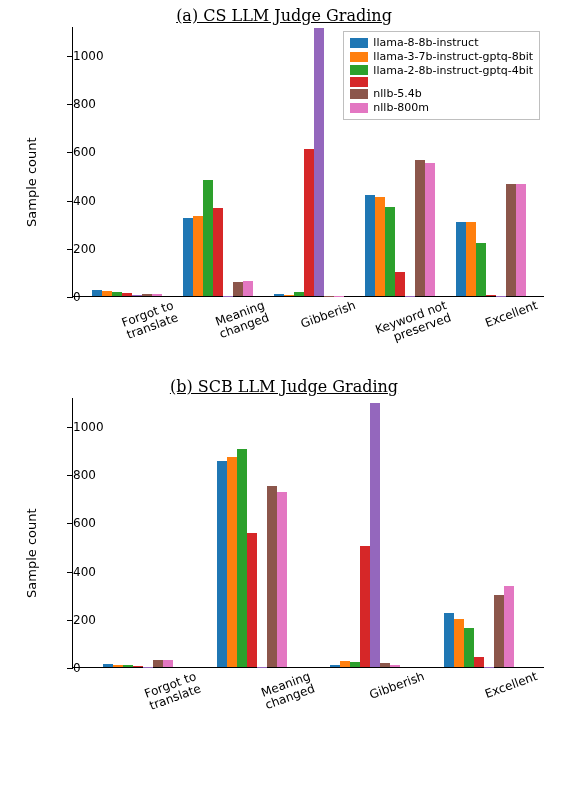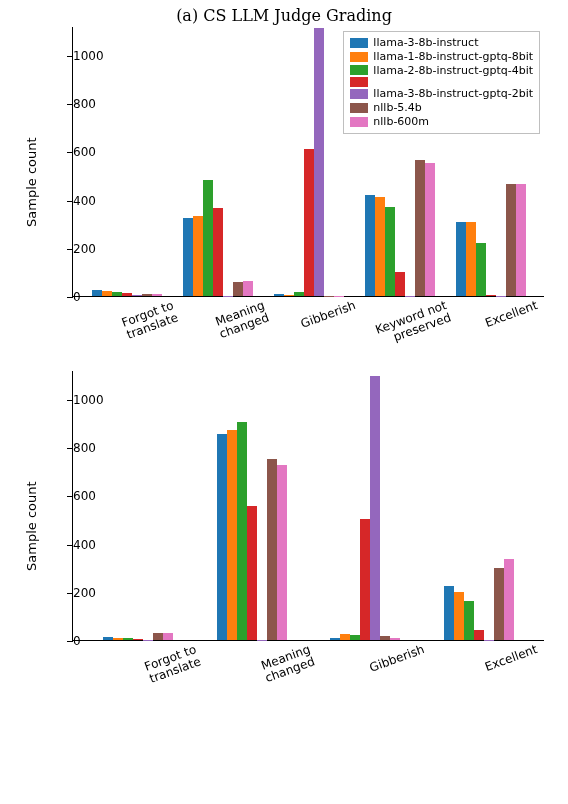--- a/index.html
+++ b/index.html
@@ -7,20 +7,21 @@
     padding: 0;
     background: #ffffff;
     font-family: "DejaVu Serif", "Times New Roman", serif;
     color: #000;
   }
   .page {
     width: 568px;
     height: 804px;
     position: relative;
     box-sizing: border-box;
+    text-decoration: underline;
   }
   .chart-title {
     font-size: 16px;
     text-align: center;
     padding-top: 6px;
     padding-bottom: 2px;
   }
   .chart-wrap {
     position: relative;
     margin-left: 72px;
@@ -194,44 +195,40 @@
             <div class="bar" title="llama-3-8b-instruct-gptq-3bit: 5" style="width: 10px; height: 1.20536px; background: rgb(214, 39, 40);"></div>
             <div class="bar" title="llama-3-8b-instruct-gptq-2bit: 2" style="width: 10px; height: 0.482143px; background: rgb(148, 103, 189);"></div>
             <div class="bar" title="nllb-3.3b: 465" style="width: 10px; height: 112.098px; background: rgb(140, 86, 75);"></div>
             <div class="bar" title="nllb-600m: 465" style="width: 10px; height: 112.098px; background: rgb(227, 119, 194);"></div>
           </div>
         </div>
 
       <div class="legend" id="legend-cs" style="top:4px; right:4px;">
           <div class="legend-item">
             <span class="legend-swatch" style="background: rgb(31, 119, 180);"></span>
-            <span>llama-3-8b-instruct</span>
+            <span>llama-8-8b-instruct</span>
           </div>
           <div class="legend-item">
             <span class="legend-swatch" style="background: rgb(255, 127, 14);"></span>
-            <span>llama-1-8b-instruct-gptq-8bit</span>
+            <span>llama-3-7b-instruct-gptq-8bit</span>
           </div>
           <div class="legend-item">
             <span class="legend-swatch" style="background: rgb(44, 160, 44);"></span>
             <span>llama-2-8b-instruct-gptq-4bit</span>
           </div>
           <div class="legend-item">
             <span class="legend-swatch" style="background: rgb(214, 39, 40);"></span>
           </div>
           <div class="legend-item">
-            <span class="legend-swatch" style="background: rgb(148, 103, 189);"></span>
-            <span>llama-3-8b-instruct-gptq-2bit</span>
-          </div>
-          <div class="legend-item">
             <span class="legend-swatch" style="background: rgb(140, 86, 75);"></span>
             <span>nllb-5.4b</span>
           </div>
           <div class="legend-item">
             <span class="legend-swatch" style="background: rgb(227, 119, 194);"></span>
-            <span>nllb-600m</span>
+            <span>nllb-800m</span>
           </div>
         </div>
     </div>
     <div class="x-labels" id="xlab-cs" style="top:272px;">
         <div class="x-label" style="width: 91px;">
           <span>Forgot to</span>
           <span>translate</span>
         </div>
         <div class="x-label" style="width: 91px;">
           <span>Meaning</span>
@@ -245,20 +242,21 @@
           <span>preserved</span>
         </div>
         <div class="x-label" style="width: 91px;">
           <span>Excellent</span>
         </div>
       </div>
   </div>
 
   <div style="height:74px;"></div>
 
+  <div class="chart-title">(b) SCB LLM Judge Grading</div>
 
   <div class="chart-wrap" style="width:472px;">
     <div class="y-axis-label" style="left:-48px; top:200px;">Sample count</div>
 
     <div class="plot-area" id="plot-scb" style="height:270px;">
       <div class="y-ticks" id="yticks-scb">
           <div class="y-tick" style="top: 270px;"></div>
           <div class="y-tick-label" style="top: 270px; position: absolute; left: 0px;">0</div>
           <div class="y-tick" style="top: 221.786px;"></div>
           <div class="y-tick-label" style="top: 221.786px; position: absolute; left: 0px;">200</div>

